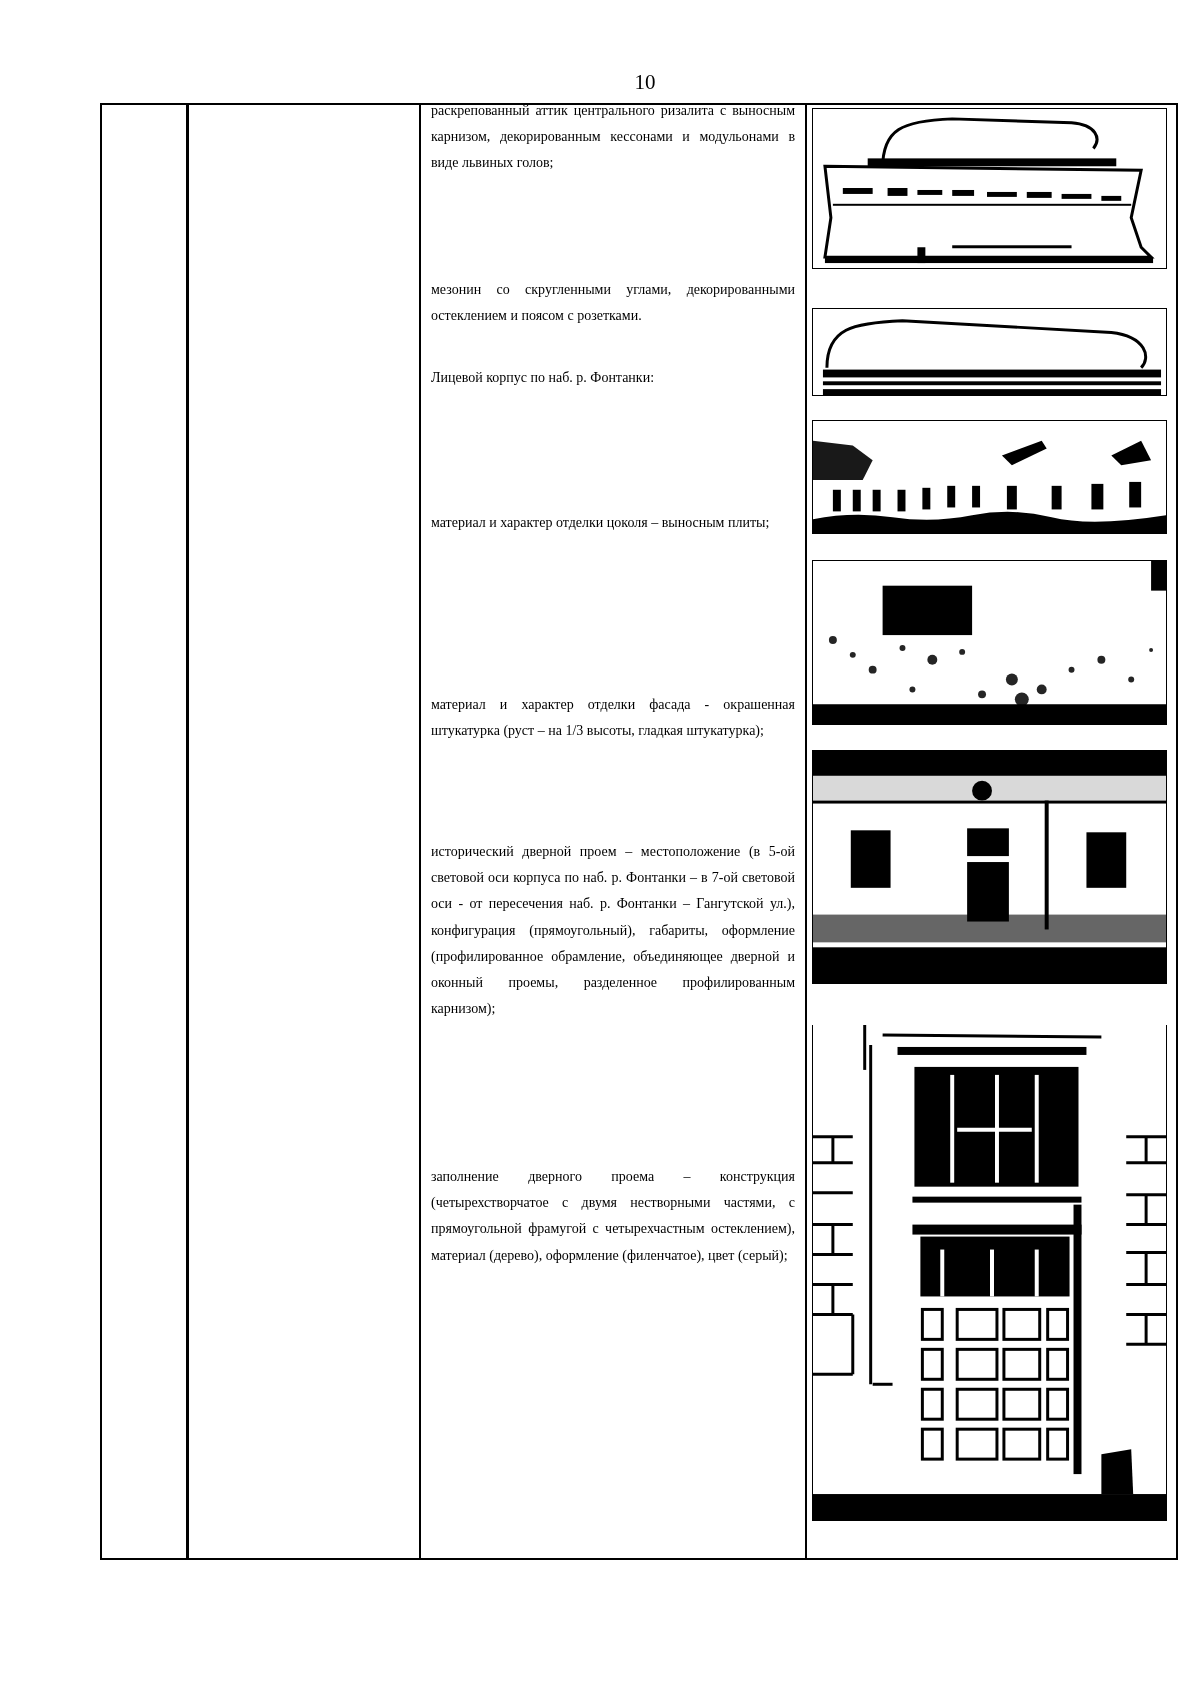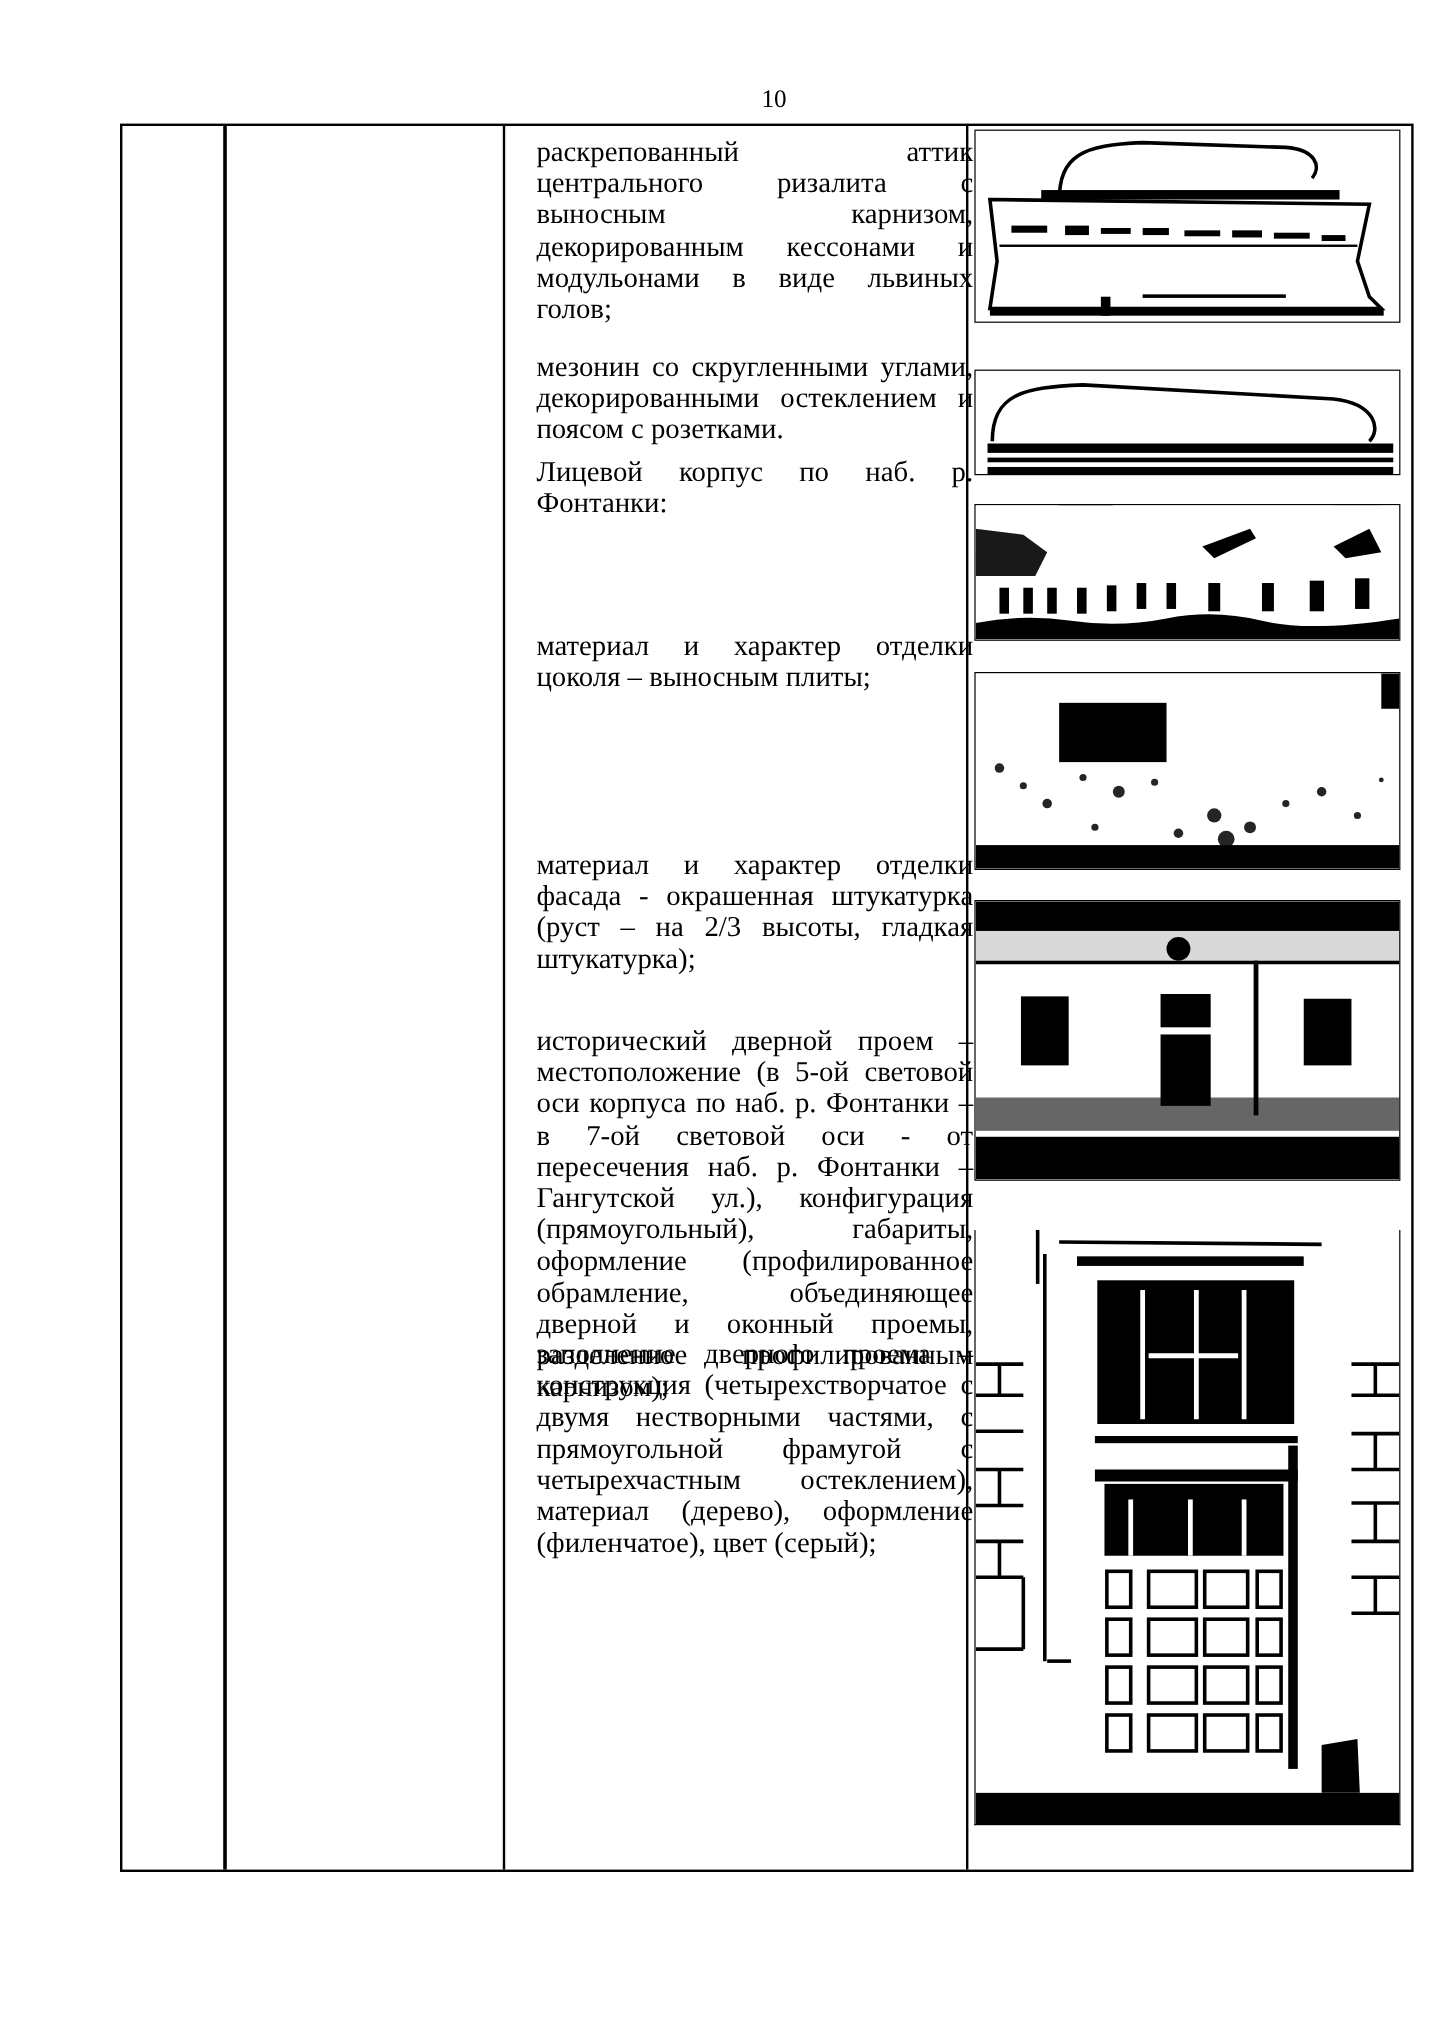--- a/index.html
+++ b/index.html
@@ -7,45 +7,45 @@
          font-family: "Liberation Serif", "DejaVu Serif", serif; color: #000; }
   .page-number { position: absolute; top: 70px; left: 0; width: 1290px; text-align: center;
                  font-size: 21px; line-height: 24px; }
   .table { position: absolute; left: 100px; top: 103px; width: 1078px; height: 1457px;
            border: 2px solid #000; box-sizing: border-box; }
   .col-line { position: absolute; top: 0; bottom: 0; width: 0; border-left: 2px solid #000; }
   .col-1 { left: 84px; border-left-width: 3px; }
   .col-2 { left: 317px; }
   .col-3 { left: 703px; }
   .text-col { position: absolute; left: 431px; width: 364px; top: 104px; }
-  .para { position: absolute; left: 0; width: 364px; font-size: 24px; line-height: 26.2px;
-          text-align: justify; text-align-last: left; margin: 16px; }
+  .para { position: absolute; left: 0; width: 364px; font-size: 14px; line-height: 26.2px;
+          text-align: justify; text-align-last: left; margin: 0; }
   .img-frame { position: absolute; left: 812px; width: 355px; border: 1.5px solid #000;
                box-sizing: border-box; background: #fff; overflow: hidden; }
   .img-frame svg { display: block; width: 100%; height: 100%; }
 </style>
 </head>
 <body>
 
 <div class="page-number">10</div>
 
 <div class="table">
   <div class="col-line col-1"></div>
   <div class="col-line col-2"></div>
   <div class="col-line col-3"></div>
 </div>
 
 <div class="text-col">
   <p class="para" style="top:-6px">раскрепованный аттик центрального ризалита с выносным карнизом, декорированным кессонами и модульонами в виде львиных голов;</p>
   <p class="para" style="top:173px">мезонин со скругленными углами, декорированными остеклением и поясом с розетками.</p>
   <p class="para" style="top:261px">Лицевой корпус по наб. р. Фонтанки:</p>
   <p class="para" style="top:406px">материал и характер отделки цоколя – выносным плиты;</p>
-  <p class="para" style="top:588px">материал и характер отделки фасада - окрашенная штукатурка (руст – на 2/3 высоты, гладкая штукатурка);</p>
+  <p class="para" style="top:588px">материал и характер отделки фасада - окрашенная штукатурка (руст – на 1/3 высоты, гладкая штукатурка);</p>
   <p class="para" style="top:735px">исторический дверной проем – местоположение (в 5-ой световой оси корпуса по наб. р. Фонтанки – в 7-ой световой оси - от пересечения наб. р. Фонтанки – Гангутской ул.), конфигурация (прямоугольный), габариты, оформление (профилированное обрамление, объединяющее дверной и оконный проемы, разделенное профилированным карнизом);</p>
-  <p class="para" style="top:996px">заполнение дверного проема – конструкция (четырехстворчатое с двумя нестворными частями, с прямоугольной фрамугой с четырехчастным остеклением), материал (дерево), оформление (филенчатое), цвет (серый);</p>
+  <p class="para" style="top:1060px">заполнение дверного проема – конструкция (четырехстворчатое с двумя нестворными частями, с прямоугольной фрамугой с четырехчастным остеклением), материал (дерево), оформление (филенчатое), цвет (серый);</p>
 </div>
 
 <div class="img-frame" style="top:108px;height:161px">
   <svg viewBox="0 0 355 161" preserveAspectRatio="none">
     <path d="M70 60 C70 20 90 12 140 10 L260 14 C285 16 290 30 282 40" fill="none" stroke="#000" stroke-width="3"></path>
     <path d="M12 58 L330 62 L320 110 L330 140 L340 150 L12 150 L18 110 Z" fill="#fff" stroke="#000" stroke-width="3"></path>
     <rect x="55" y="50" width="250" height="8" fill="#000"></rect>
     <g fill="#000">
       <rect x="30" y="80" width="30" height="6"></rect>
         <rect x="75" y="80" width="20" height="8"></rect>

